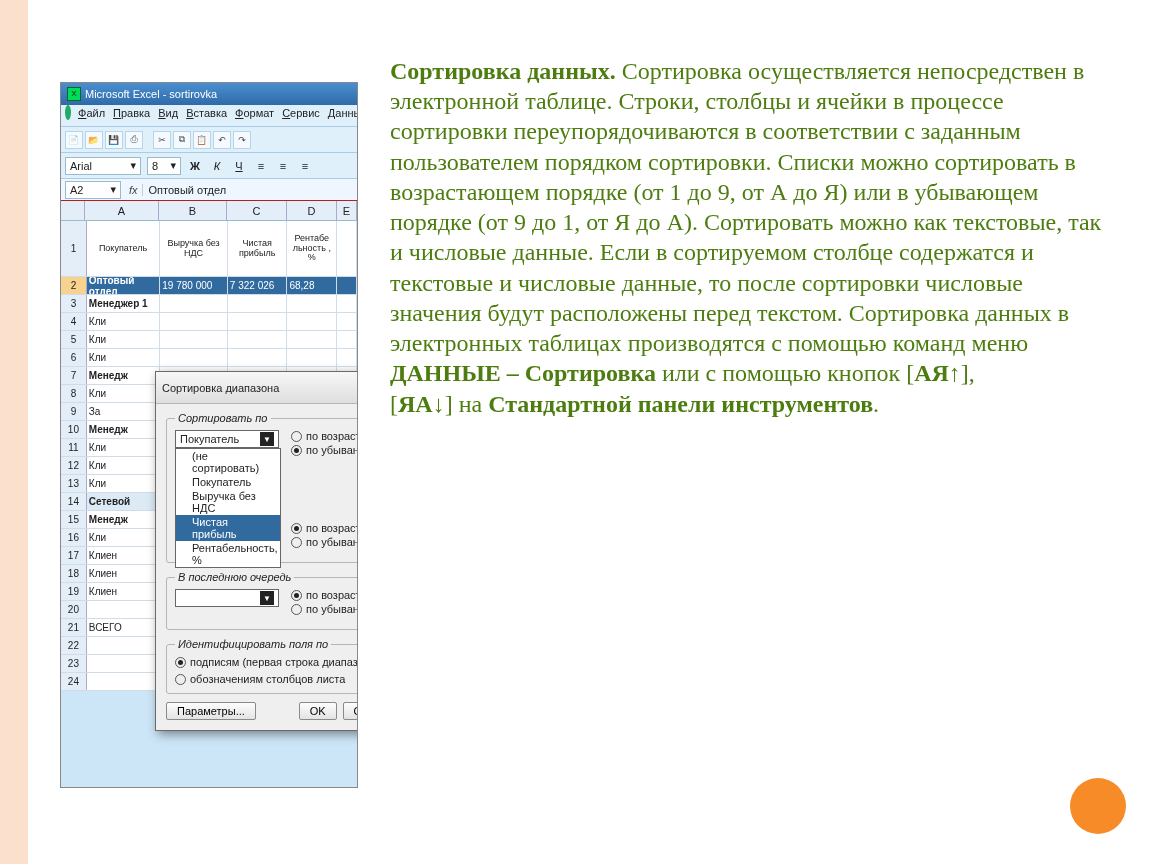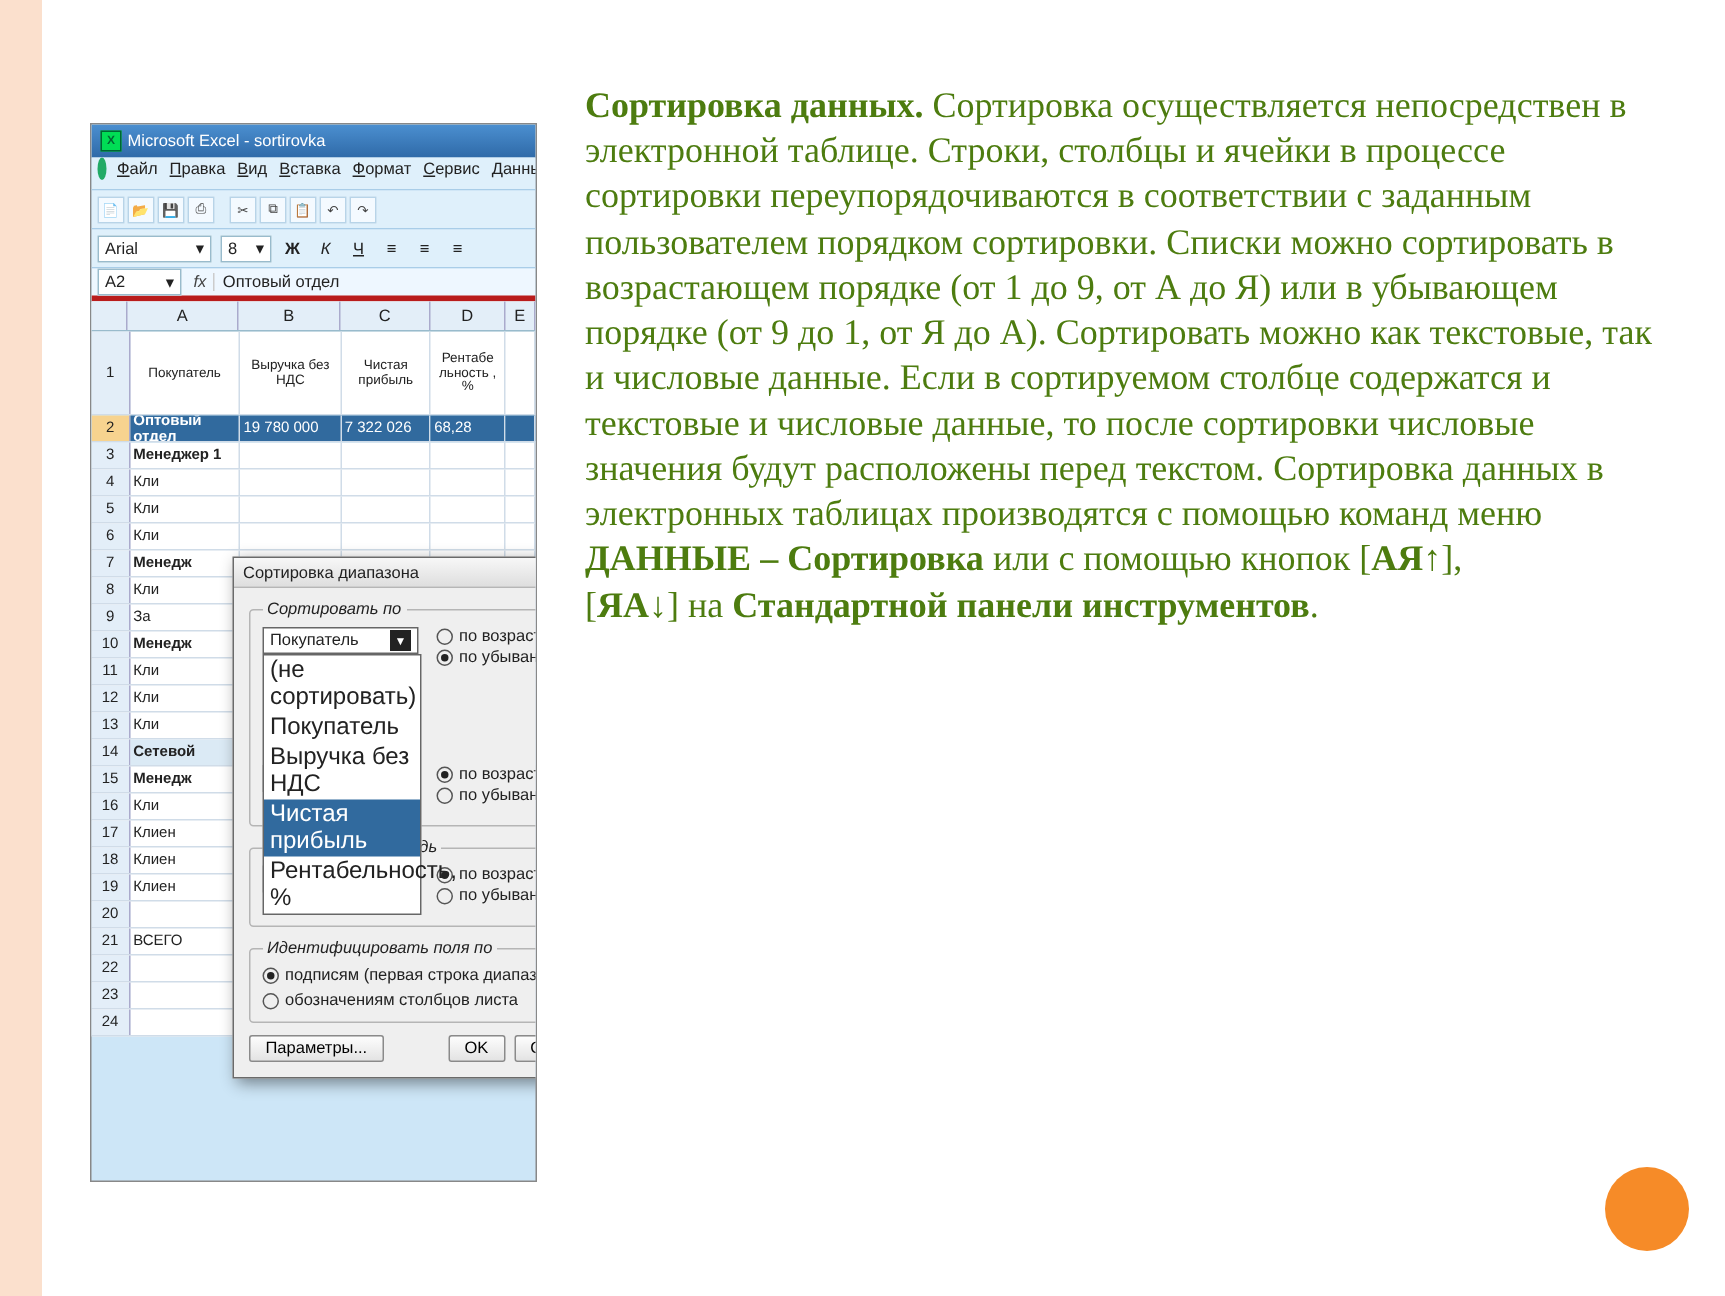--- a/index.html
+++ b/index.html
@@ -17,48 +17,48 @@
 .menubar span { padding: 2px 3px; cursor: default; }
 .menubar span:first-letter { text-decoration: underline; }
 .toolbar { height: 26px; background: #dff0fb; display: flex; align-items: center; padding: 0 4px; gap: 2px; border-bottom: 1px solid #a9cde8; }
 .tbtn { width: 18px; height: 18px; background: #f4faff; border: 1px solid #b8d4e8; display: flex; align-items: center; justify-content: center; font-size: 9px; color: #444; }
 .fmtbar { height: 26px; background: #dff0fb; display: flex; align-items: center; padding: 0 4px; gap: 6px; border-bottom: 1px solid #a9cde8; }
 .fontbox { border: 1px solid #9bc; background: #fff; height: 18px; padding: 0 4px; display: flex; align-items: center; font-size: 11px; }
 .fmtbar .b { font-weight: bold; }
 .fmtbar .i { font-style: italic; }
 .fmtbar .u { text-decoration: underline; }
 .fmtbar span.bt { width: 16px; text-align: center; }
-.namebox-row { height: 22px; background: #eef7ff; display: flex; align-items: center; border-bottom: 4px solid #b91c1c; }
+.namebox-row { height: 22px; background: #eef7ff; display: flex; align-items: center; border-bottom: 1px solid #b91c1c; }
 .namebox { width: 56px; height: 18px; border: 1px solid #9bc; background: #fff; margin: 0 4px; padding: 0 4px; font-size: 11px; display: flex; align-items: center; }
 .fxlabel { font-style: italic; color: #444; margin: 0 4px; font-size: 11px; }
 .fxbox { flex: 1; border-left: 1px solid #ccc; padding: 0 6px; font-size: 11px; }
 
 .grid { position: relative; background: #fff; }
 .colhdrs { display: flex; height: 20px; background: #e3eef8; border-bottom: 1px solid #9bc; }
 .rowh { width: 26px; border-right: 1px solid #aac; text-align: center; background: #e3eef8; font-size: 10px; display: flex; align-items: center; justify-content: center; }
 .ch { flex: none; border-right: 1px solid #aac; text-align: center; font-size: 11px; display: flex; align-items: center; justify-content: center; }
 .cA { width: 74px; } .cB { width: 68px; } .cC { width: 60px; } .cD { width: 50px; } .cE { width: 20px; }
 .row { display: flex; border-bottom: 1px solid #d0dce8; height: 18px; align-items: stretch; }
 .row.tall { height: 56px; }
 .cell { border-right: 1px solid #d0dce8; padding: 1px 2px; font-size: 10px; overflow: hidden; display: flex; align-items: center; }
 .row.sel { background: #bcdff2; }
 .row.sel .cell { background: #316a9e; color: #fff; }
 .row.sel .rowh { background: #F7D38F; }
 .cellhdr { text-align: center; font-size: 9px; display: flex; align-items: center; justify-content: center; text-align: center; line-height: 1.1; }
 
 .dialog { position: absolute; left: 94px; top: 288px; width: 260px; background: #efefef; border: 1px solid #6a6a6a; box-shadow: 3px 3px 10px rgba(0,0,0,.45); font-size: 11px; }
-.dlg-title { height: 20px; background: linear-gradient(#f7f7f7,#dedede); border-bottom: 1px solid #b6b6b6; display: flex; align-items: center; justify-content: space-between; padding: 0 6px; }
+.dlg-title { height: 32px; background: linear-gradient(#f7f7f7,#dedede); border-bottom: 1px solid #b6b6b6; display: flex; align-items: center; justify-content: space-between; padding: 0 6px; }
 .dlg-body { padding: 8px 10px 10px; }
 fieldset { border: 1px solid #b5b5b5; border-radius: 3px; padding: 6px 8px 8px; margin-bottom: 8px; }
 legend { font-size: 11px; padding: 0 3px; font-style: italic; }
 .sortblock { display: flex; gap: 12px; align-items: flex-start; margin-bottom: 6px; }
 .combo { border: 1px solid #666; background: #fff; width: 104px; height: 18px; padding: 0 4px; display: flex; align-items: center; justify-content: space-between; position: relative; }
 .combo .arrow { width: 14px; height: 14px; background: #222; color: #fff; font-size: 8px; display: flex; align-items: center; justify-content: center; }
 .dropdown { position: absolute; top: 17px; left: -1px; width: 106px; background: #fff; border: 1px solid #666; z-index: 5; }
-.dropdown div { padding: 1px 4px; font-size: 16px; }
+.dropdown div { padding: 1px 16px; font-size: 11px; }
 .dropdown .hl { background: #316a9e; color: #fff; }
 .radiocol { display: flex; flex-direction: column; gap: 2px; }
 .radiocol label, .identrow label { display: flex; align-items: center; gap: 4px; font-size: 11px; }
 .radio { width: 11px; height: 11px; border: 1px solid #555; border-radius: 50%; display: inline-flex; align-items: center; justify-content: center; }
 .radio.checked::after { content: ""; width: 5px; height: 5px; background: #222; border-radius: 50%; }
 .identrow { display: flex; flex-direction: column; gap: 5px; }
 .dlg-buttons { margin-top: 6px; display: flex; align-items: center; }
 .btn { border: 1px solid #8a8a8a; background: linear-gradient(#fdfdfd,#e3e3e3); padding: 2px 10px; font-size: 11px; border-radius: 2px; }
 
 .textcol { position: absolute; left: 390px; top: 56px; width: 715px; font-size: 24px; line-height: 1.26; color: #4d7c0f; }

